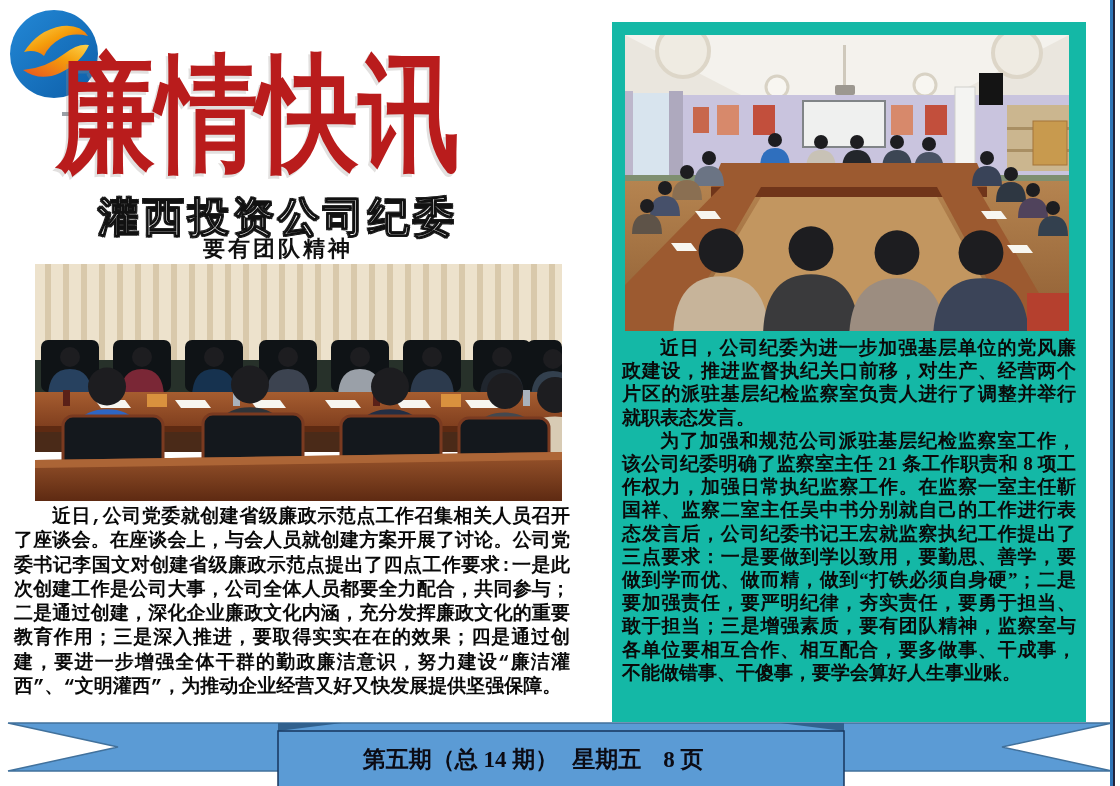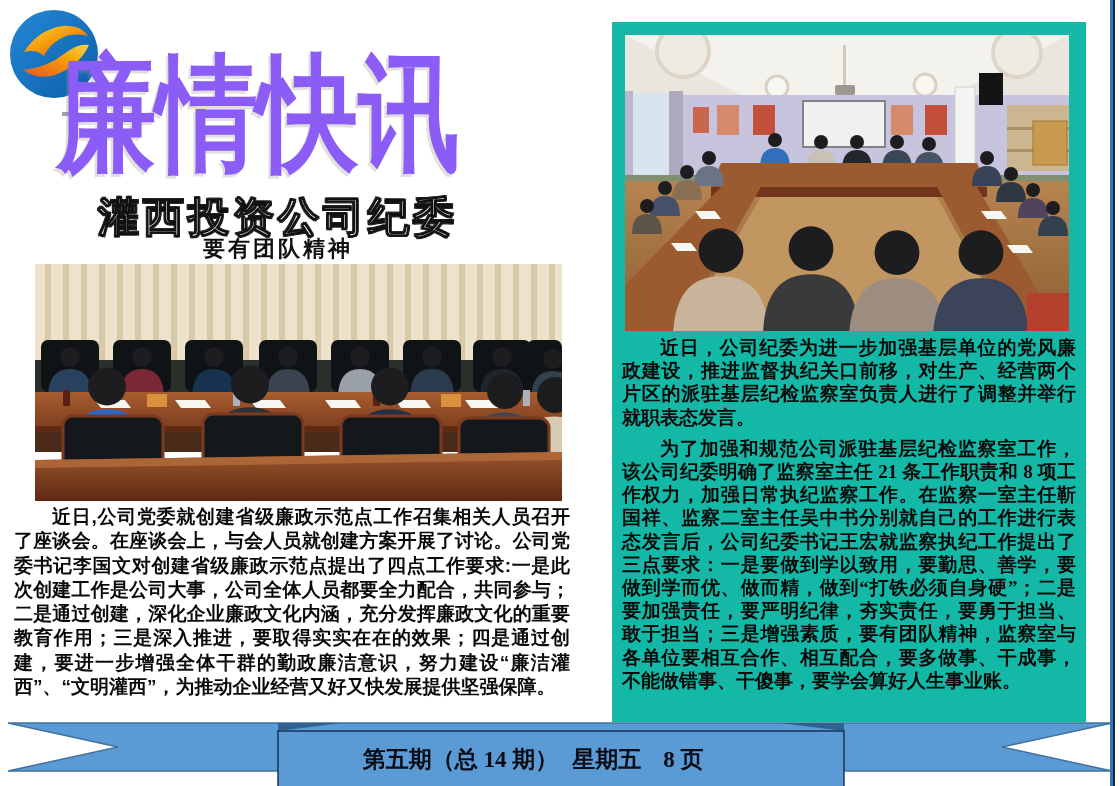--- a/index.html
+++ b/index.html
@@ -5,21 +5,21 @@
   html,body{margin:0;padding:0;background:#fff;}
   .page{
     position:relative;width:1120px;height:786px;background:#ffffff;
     overflow:hidden;font-family:"Liberation Serif","DejaVu Serif",serif;
   }
   
   .logo{position:absolute;left:8px;top:8px;width:92px;height:92px;}
   .main-title{
     position:absolute;left:56px;top:40px;width:520px;height:160px;
     font-family:"Liberation Sans","DejaVu Sans",sans-serif;
-    font-weight:900;font-size:126px;line-height:148px;color:#8b5cf6;
+    font-weight:900;font-size:126px;line-height:148px;color:#b91c1c;
     white-space:nowrap;
   }
   .main-title .squeeze{display:inline-block;transform:scaleX(.8);transform-origin:left center;
     text-shadow:-3px 3px 0 rgba(150,145,140,.28);}
   .shadow-tick{position:absolute;left:62px;top:112px;width:14px;height:4px;background:#9aa0a6;}
   .subtitle{
     position:absolute;left:0;top:190px;width:556px;text-align:center;
     font-size:41px;font-weight:700;letter-spacing:4px;color:#fff;
     -webkit-text-stroke:1px #111;
     text-shadow:-1px -1px 0 #222,1px -1px 0 #222,-1px 1px 0 #222,1px 1px 0 #222;
@@ -32,29 +32,29 @@
   }
   
   .photo-left{position:absolute;left:35px;top:264px;width:527px;height:237px;}
   .right-panel{position:absolute;left:612px;top:22px;width:474px;height:700px;background:#14b8a6;}
   .photo-right{position:absolute;left:13px;top:13px;width:444px;height:296px;}
   .photo-left svg,.photo-right svg{display:block;width:100%;height:100%;}
   
   .article-left{
     position:absolute;left:14px;top:505px;width:556px;
     font-size:19px;line-height:24.3px;font-weight:700;color:#0a0a0a;
-    text-align:justify;font-family:Liberation Sans, sans-serif;
+    text-align:justify;font-family:Liberation Mono, monospace;
   }
   .article-left p,.article-right p{margin:0;text-indent:2em;}
   .article-right{
     position:absolute;left:10px;top:314px;width:454px;
     font-size:19px;line-height:23.2px;font-weight:700;color:#0a0a0a;
     text-align:justify;font-family:"Liberation Serif",serif;
   }
-  .article-right p + p{margin-top:8px;}
+  .article-right p + p{margin-top:0;}
   
   .ribbon{position:absolute;left:0;top:688px;width:1120px;height:98px;}
   .footer-text{
     position:absolute;left:278px;top:737px;width:510px;height:44px;
     display:flex;align-items:center;justify-content:center;gap:14px;
     font-size:23px;font-weight:700;color:#0b0b14;white-space:nowrap;
     font-family:"Liberation Serif",serif;
   }
   .footer-text .pg{margin-left:8px;}
   

